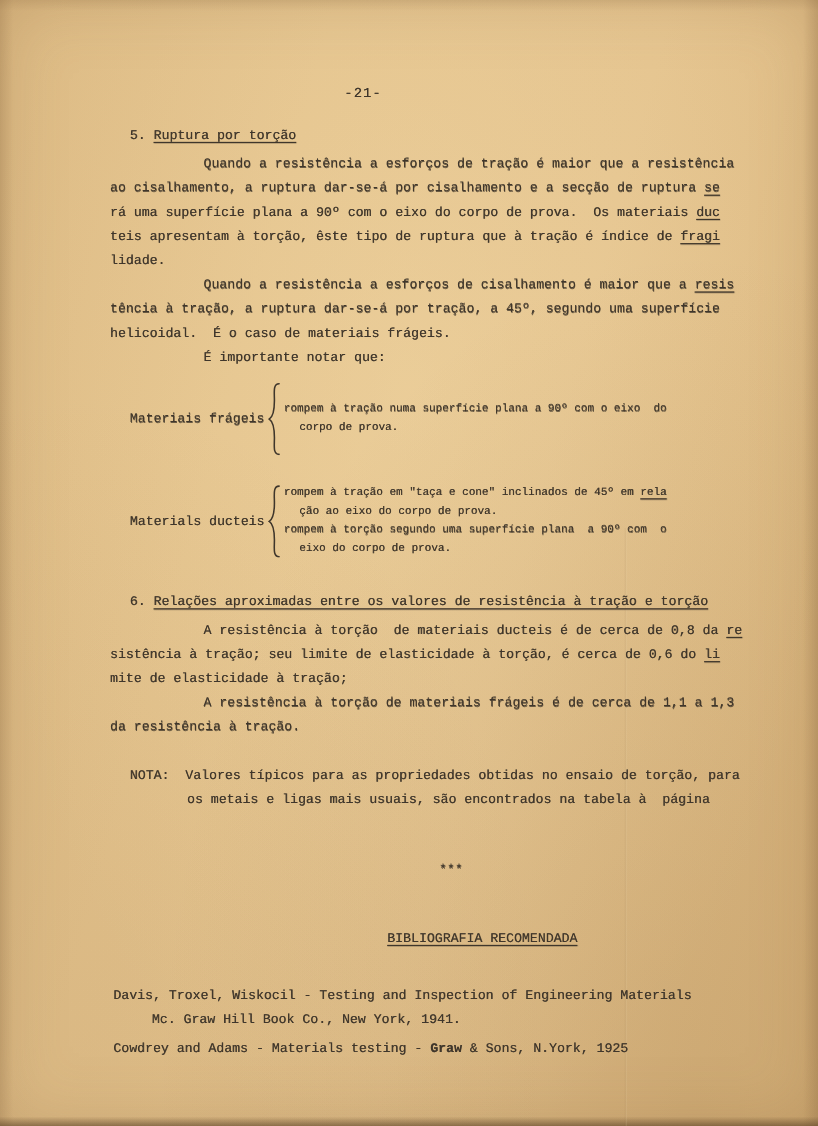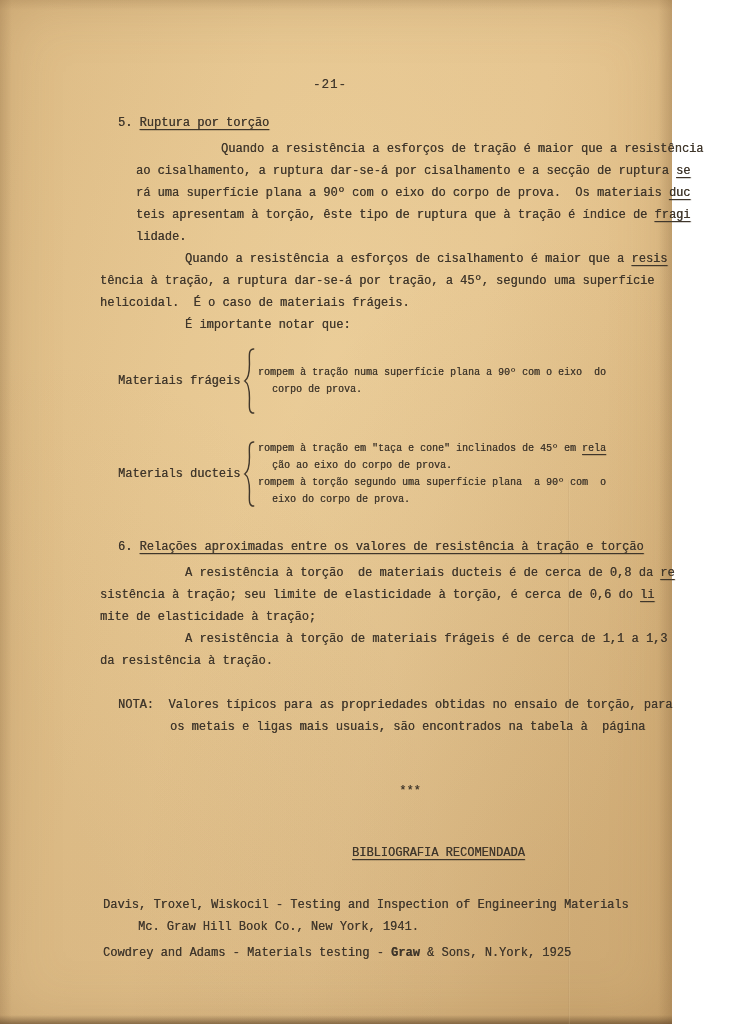--- a/index.html
+++ b/index.html
@@ -1,18 +1,18 @@
 <!DOCTYPE html>
 <html><head>
 <meta charset="utf-8">
 <style>
   html,body{margin:0;padding:0;}
   body{width:744px;height:1024px;overflow:hidden;
        font-family:"Liberation Mono","DejaVu Sans Mono",monospace;}
-  .sheet{position:relative;width:672px;height:1024px;color:#3f362b;
+  .sheet{position:relative;width:744px;height:1024px;color:#3f362b;
     background:
       linear-gradient(to top, rgba(70,48,26,.55) 0px, rgba(70,48,26,0) 9px),
       linear-gradient(to left, rgba(110,78,44,.22) 0px, rgba(110,78,44,0) 14px),
       linear-gradient(to right, rgba(110,78,44,.18) 0px, rgba(110,78,44,0) 12px),
       linear-gradient(to bottom, rgba(120,88,50,.15) 0px, rgba(120,88,50,0) 10px),
       radial-gradient(ellipse at 85% 100%, rgba(130,90,45,.18), rgba(130,90,45,0) 55%),
       radial-gradient(ellipse at 10% 95%, rgba(140,100,55,.10), rgba(140,100,55,0) 45%),
       radial-gradient(ellipse at 50% 35%, rgba(250,228,178,.30), rgba(250,228,178,0) 75%),
       linear-gradient(105deg, #dcba84 0%, #e3c28c 30%, #e4c38e 60%, #dab67e 100%);
     box-shadow:inset 0 0 60px rgba(140,100,55,.25);}
@@ -35,21 +35,21 @@
 </head>
 <body>
 
 <div class="sheet">
   <div class="crease"></div>
   <div class="pagenum">-21-</div>
   <div class="content">
       <div style="">
         <div class="line" style="margin-left: 18px;"><span class="">5. </span><span class="u ">Ruptura por torção</span></div>
       </div>
-      <div style="margin-top: 4px; margin-left: 36px;">
+      <div style="margin-top: 4px;">
         <div class="line" style="margin-left: 85px;"><span class="">Quando a resistência a esforços de tração é maior que a resistência</span></div>
         <div class="line"><span class="">ao cisalhamento, a ruptura dar-se-á por cisalhamento e a secção de ruptura </span><span class="u ">se</span></div>
         <div class="line"><span class="">rá uma superfície plana a 90º com o eixo do corpo de prova.  Os materiais </span><span class="u ">duc</span></div>
         <div class="line"><span class="">teis apresentam à torção, êste tipo de ruptura que à tração é índice de </span><span class="u ">fragi</span></div>
         <div class="line"><span class="">lidade.</span></div>
       </div>
       <div style="margin-top: 0px;">
         <div class="line" style="margin-left: 85px;"><span class="">Quando a resistência a esforços de cisalhamento é maior que a </span><span class="u ">resis</span></div>
         <div class="line"><span class="">tência à tração, a ruptura dar-se-á por tração, a 45º, segundo uma superfície</span></div>
         <div class="line"><span class="">helicoidal.  É o caso de materiais frágeis.</span></div>

